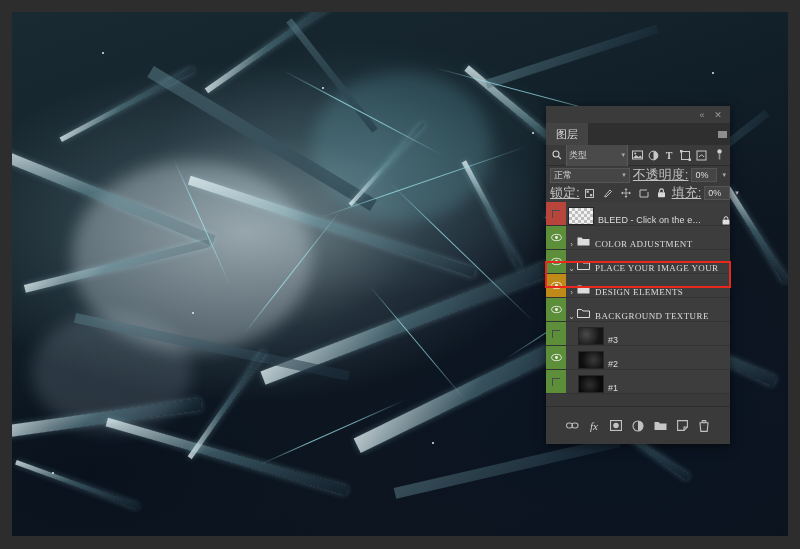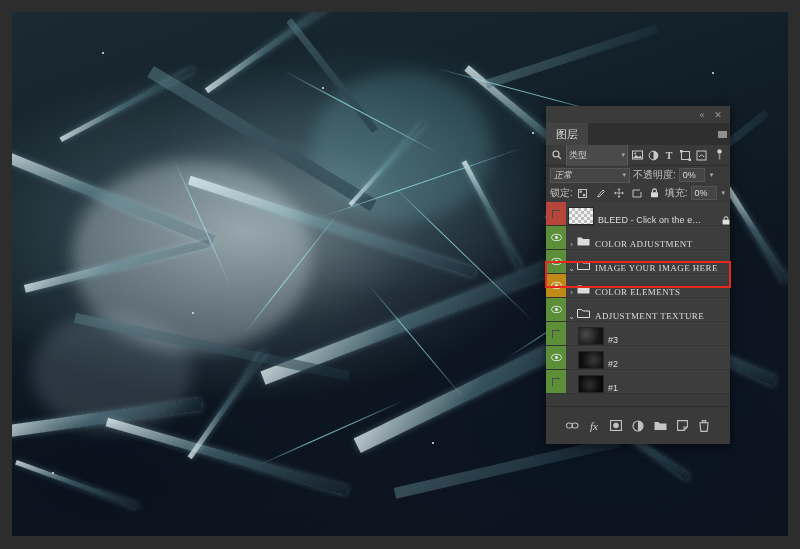--- a/index.html
+++ b/index.html
@@ -80,22 +80,22 @@
   .mini-icon { width: 14px; height: 15px; display: flex; align-items: center; justify-content: center; cursor: pointer; color: #c2c2c2; }
 
   .blend-row, .lock-row {
     height: 18px; display: flex; align-items: center; padding: 0 4px; gap: 3px;
     background: #3a3a3a; flex: 0 0 auto;
   }
   .blend-select {
     width: 80px; height: 15px; background: #454545; border: 1px solid #555;
     display: flex; align-items: center; padding: 0 3px; font-size: 9px; color: #d6d6d6; cursor: pointer;
   }
-  .blend-select .cv { flex: 1; font-style: italic; }
-  .field-label { font-size: 10px; color: #c0c0c0; white-space: nowrap; }
+  .blend-select .cv { flex: 1; }
+  .field-label { font-size: 13px; color: #c0c0c0; white-space: nowrap; text-decoration: underline; }
   .num-box {
     height: 14px; min-width: 26px; background: #454545; border: 1px solid #555;
     font-size: 9px; color: #dcdcdc; display: flex; align-items: center; padding: 0 3px; cursor: text;
   }
   .caret { font-size: 7px; color: #aaa; padding-left: 2px; cursor: pointer; }
   .lock-icons { display: flex; align-items: center; gap: 4px; }
 
   .layer-list {
     flex: 1; position: relative; background: #3a3a3a; overflow: hidden;
     display: flex; flex-direction: row;
@@ -349,49 +349,49 @@
             <div class="eye-cell" style="background: rgb(93, 143, 58);">
               <svg class="eye" viewBox="0 0 14 10">
                 <ellipse cx="7" cy="5" rx="6.2" ry="4" fill="none" stroke="#f0f0f0" stroke-width="1.1"></ellipse>
                 <circle cx="7" cy="5" r="1.9" fill="#f0f0f0"></circle>
               </svg>
             </div>
             <div class="arrow">⌄</div>
             <div class="folder-ico"><svg width="13" height="11" viewBox="0 0 13 11">
                 <path d="M0.5 9.5 V1.5 H4.5 L6 3 H12.5 V9.5 Z" fill="none" stroke="#dcdcdc" stroke-width="1"></path>
               </svg></div>
-            <div class="lname caps">IMAGE YOUR IMAGE HERE</div>
+            <div class="lname caps">PLACE YOUR IMAGE YOUR</div>
             <div class="lock-cell"></div>
           </div>
           <div class="layer-row">
             <div class="eye-cell" style="background: rgb(192, 138, 24);">
               <svg class="eye" viewBox="0 0 14 10">
                 <ellipse cx="7" cy="5" rx="6.2" ry="4" fill="none" stroke="#f0f0f0" stroke-width="1.1"></ellipse>
                 <circle cx="7" cy="5" r="1.9" fill="#f0f0f0"></circle>
               </svg>
             </div>
             <div class="arrow">›</div>
             <div class="folder-ico"><svg width="13" height="11" viewBox="0 0 13 11">
                 <path d="M0.5 9.5 V1.5 H4.5 L6 3 H12.5 V9.5 Z" fill="#dcdcdc"></path>
               </svg></div>
-            <div class="lname caps">COLOR ELEMENTS</div>
+            <div class="lname caps">DESIGN ELEMENTS</div>
             <div class="lock-cell"></div>
           </div>
           <div class="layer-row">
             <div class="eye-cell" style="background: rgb(93, 143, 58);">
               <svg class="eye" viewBox="0 0 14 10">
                 <ellipse cx="7" cy="5" rx="6.2" ry="4" fill="none" stroke="#f0f0f0" stroke-width="1.1"></ellipse>
                 <circle cx="7" cy="5" r="1.9" fill="#f0f0f0"></circle>
               </svg>
             </div>
             <div class="arrow">⌄</div>
             <div class="folder-ico"><svg width="13" height="11" viewBox="0 0 13 11">
                 <path d="M0.5 9.5 V1.5 H4.5 L6 3 H12.5 V9.5 Z" fill="none" stroke="#dcdcdc" stroke-width="1"></path>
               </svg></div>
-            <div class="lname caps">ADJUSTMENT TEXTURE</div>
+            <div class="lname caps">BACKGROUND TEXTURE</div>
             <div class="lock-cell"></div>
           </div>
           <div class="layer-row">
             <div class="eye-cell" style="background: rgb(93, 143, 58);">
               <span class="chk-empty"></span>
             </div>
             <div class="indent"></div>
             <div class="thumb tex1"></div>
             <div class="lname">#3</div>
             <div class="lock-cell"></div>

